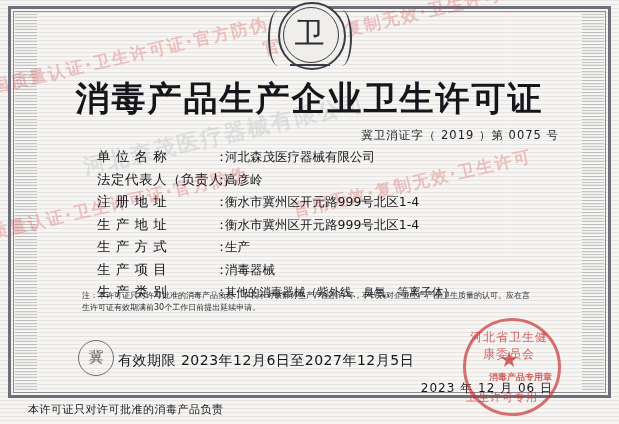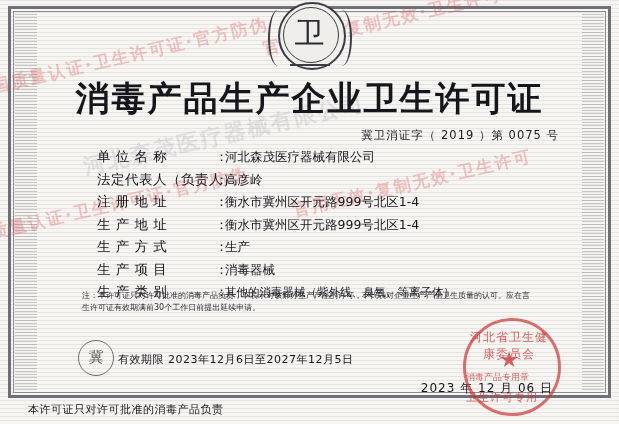--- a/index.html
+++ b/index.html
@@ -204,21 +204,21 @@
     font-size: 8px;
     line-height: 12px;
     color: #2a2a30;
     font-family: "DejaVu Sans", sans-serif;
   }
 
   .valid {
     position: absolute;
     left: 118px;
     top: 352px;
-    font-size: 11px;
+    font-size: 14px;
     color: #15151c;
     font-family: "DejaVu Sans", sans-serif;
     letter-spacing: 0.5px;
   }
   .issue-date {
     position: absolute;
     right: 66px;
     top: 352px;
     font-size: 12px;
     color: #15151c;
@@ -277,23 +277,24 @@
     left: 0; top: 28px;
     width: 86px;
     text-align: center;
     font-size: 22px;
     line-height: 22px;
   }
   .stamp .center-text {
     position: absolute;
     left: 0; top: 50px;
     width: 86px;
-    text-align: left;
+    text-align: right;
     font-size: 9px;
     font-family: "DejaVu Sans", sans-serif;
+    font-weight: bold;
   }
 
   .footer {
     position: absolute;
     left: 28px;
     top: 402px;
     font-size: 11px;
     color: #15151c;
     font-family: "DejaVu Sans", sans-serif;
     letter-spacing: 0.5px;

